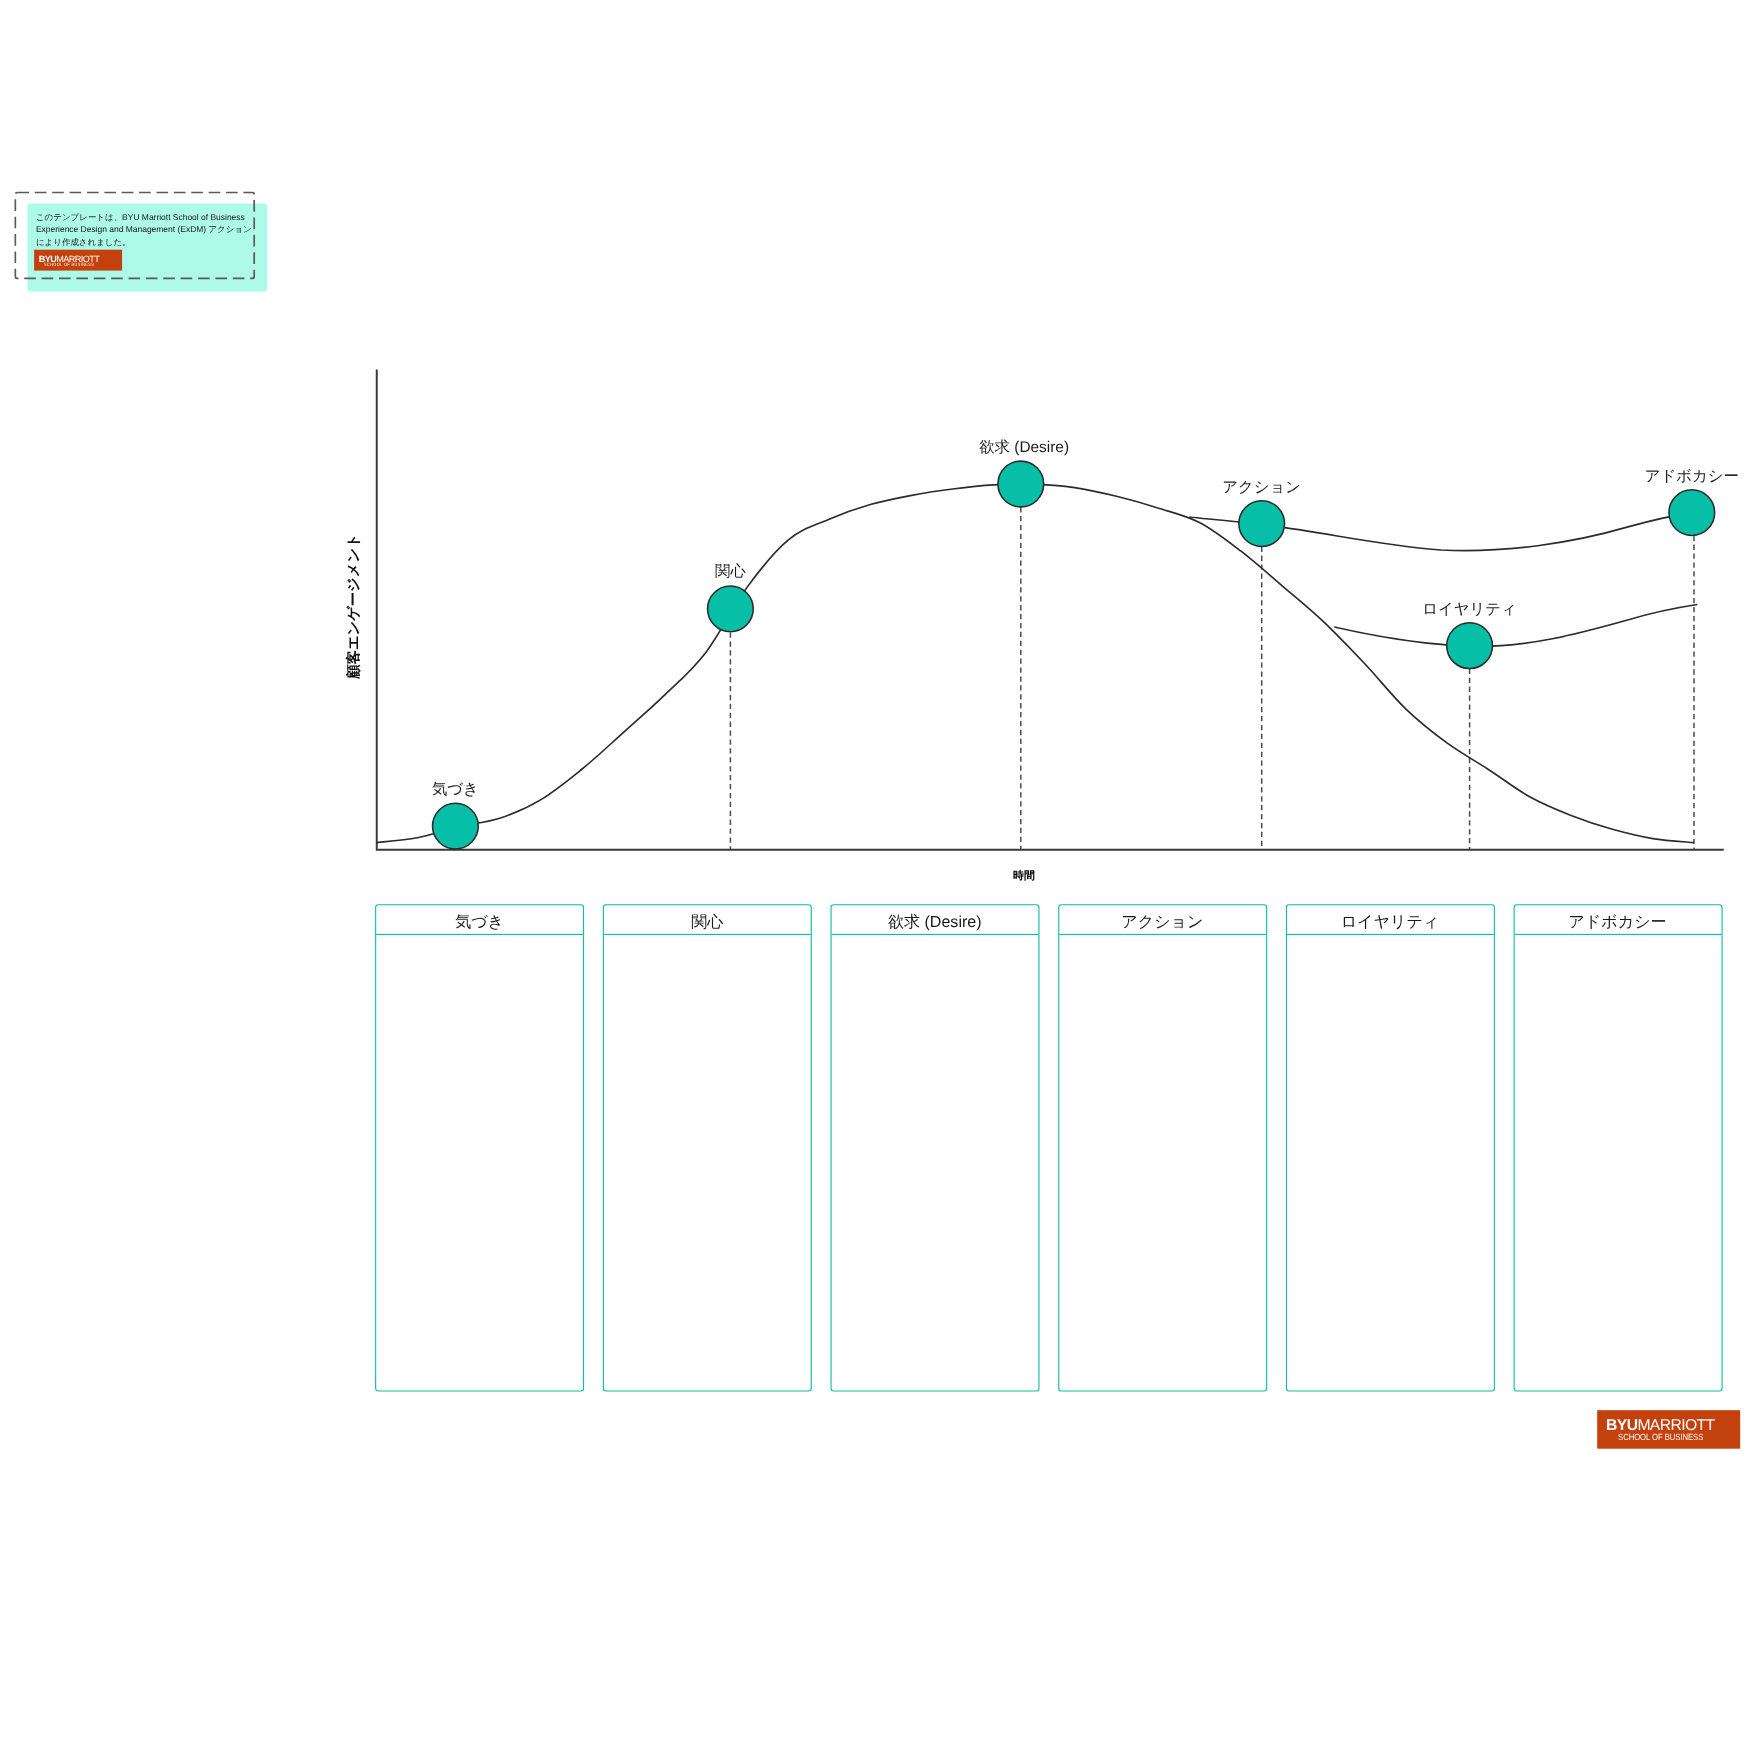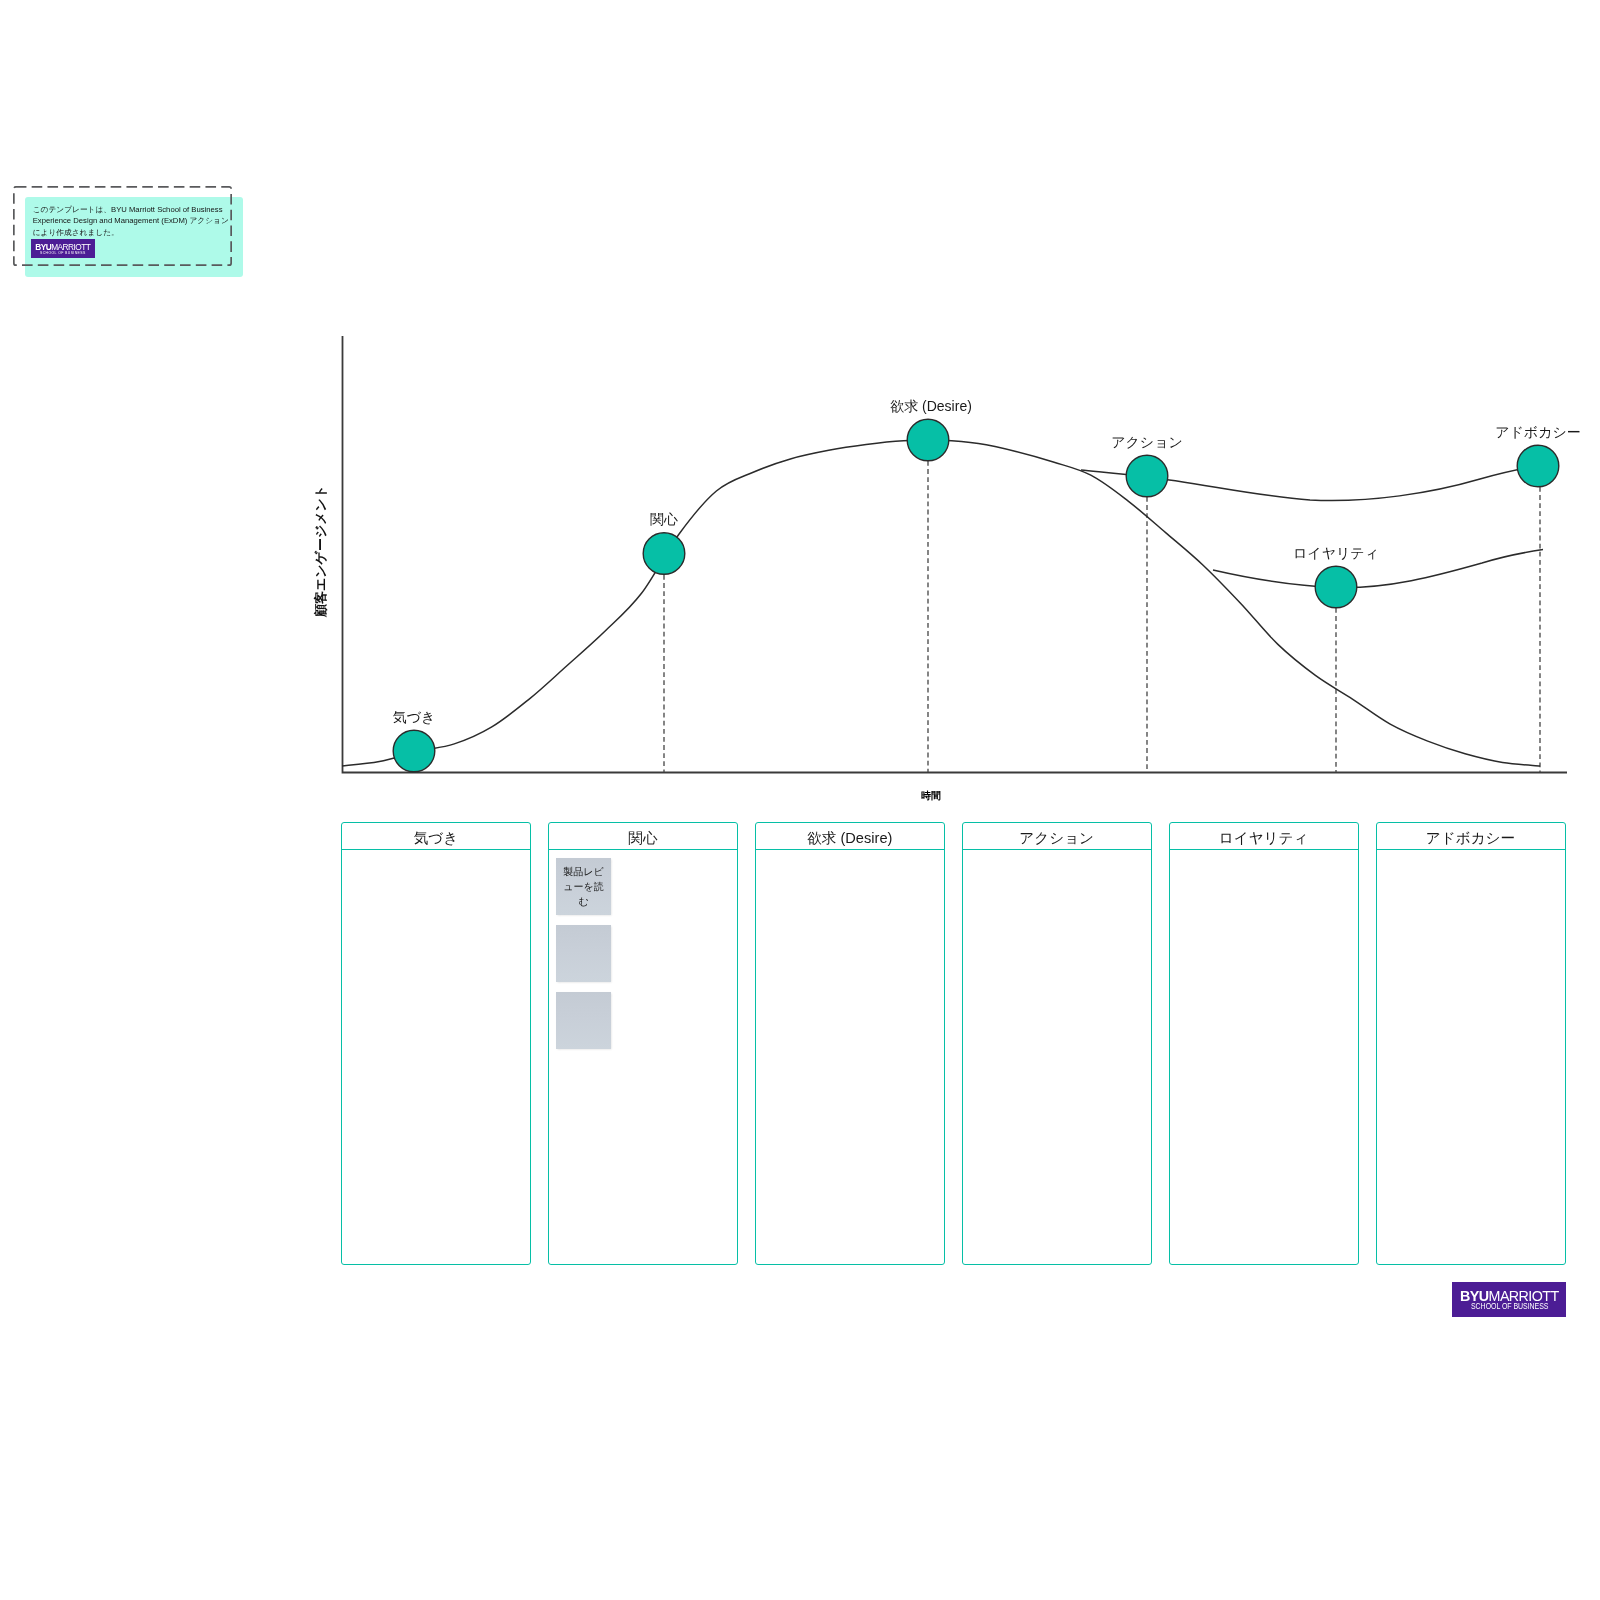--- a/index.html
+++ b/index.html
@@ -4,21 +4,21 @@
 <style>
   html,body{margin:0;padding:0;}
   *{-webkit-font-smoothing:antialiased;}
   body{
     width:1600px;height:1600px;background:#ffffff;
     font-family:"Liberation Sans",sans-serif;
   }
   #page{position:relative;width:1600px;height:1600px;overflow:hidden;will-change:transform;}
 
   
-  #attrib{position:absolute;left:13px;top:186px;width:219px;height:80px;}
+  #attrib{position:absolute;left:13px;top:174px;width:219px;height:80px;}
   #attrib-dash{position:absolute;left:0;top:0;width:219px;height:80px;z-index:2;}
   #attrib-green{position:absolute;left:12px;top:10.5px;width:218px;height:80px;
     background:#aefae9;border-radius:3px;z-index:1;}
   #attrib-text{position:absolute;left:19.7px;top:18.3px;width:210px;z-index:3;
     font-size:7.7px;line-height:11.15px;color:#151515;white-space:nowrap;}
   #attrib-logo{position:absolute;left:17.9px;top:53.1px;width:64.1px;height:19.4px;z-index:3;}
 
   
   #chart{position:absolute;left:0;top:0;width:1600px;height:820px;}
   .stagelabel{position:absolute;font-size:14px;color:#1a1a1a;white-space:nowrap;
@@ -40,21 +40,21 @@
     background:linear-gradient(180deg,#c4cbd4 0%,#c8cfd8 45%,#ccd4dc 100%);
     box-shadow:1.2px 1.4px 2.2px rgba(0,0,0,.14);
     display:flex;align-items:center;justify-content:center;text-align:center;}
   .note span{font-size:10px;line-height:1.5;color:#1a1a1a;display:block;
     width:44px;flex:0 0 44px;word-break:break-all;}
   .note.sm span{font-size:9px;width:46px;flex:0 0 46px;}
 
   
   #footlogo{position:absolute;left:1452.3px;top:1281.9px;width:113.6px;height:35.2px;}
   
-  .logo{background:#4c1d95;position:relative;overflow:hidden;}
+  .logo{background:#c2410c;position:relative;overflow:hidden;padding-left:16px;}
   .logo .row1{position:absolute;white-space:nowrap;color:#fff;line-height:1;opacity:.999;}
   .logo .row1 b{font-weight:bold;}
   .logo .row1 i{font-style:normal;font-weight:normal;}
   .logo .row2{position:absolute;white-space:nowrap;color:#fff;line-height:1;opacity:.999;}
   #footlogo .row1{font-size:14.3px;letter-spacing:-0.58px;left:7.8px;top:7.3px;}
   #footlogo .row2{font-size:8.2px;letter-spacing:-0.06px;left:18.7px;top:21.4px;
     transform:scaleX(.855);transform-origin:0 0;}
   #attrib-logo .row1{font-size:8.3px;letter-spacing:-0.52px;left:4.3px;top:3.9px;}
   #attrib-logo .row2{font-size:4.3px;letter-spacing:0.5px;left:9.3px;top:12.4px;
     transform:scaleX(0.80);transform-origin:0 0;}
@@ -127,31 +127,20 @@
   <div id="columns">
       <div class="card" style="left: 341px;">
         <div class="card-head">
           <span>気づき</span>
         </div>
       </div>
       <div class="card" style="left: 547.9px;">
         <div class="card-head">
           <span>関心</span>
         </div>
-        <div class="card-body">
-          <div class="note">
-            <span>製品レビューを読む</span>
-          </div>
-          <div class="note">
-            <span></span>
-          </div>
-          <div class="note">
-            <span></span>
-          </div>
-        </div>
       </div>
       <div class="card" style="left: 754.8px;">
         <div class="card-head">
           <span>欲求 (Desire)</span>
         </div>
       </div>
       <div class="card" style="left: 961.7px;">
         <div class="card-head">
           <span>アクション</span>
         </div>

